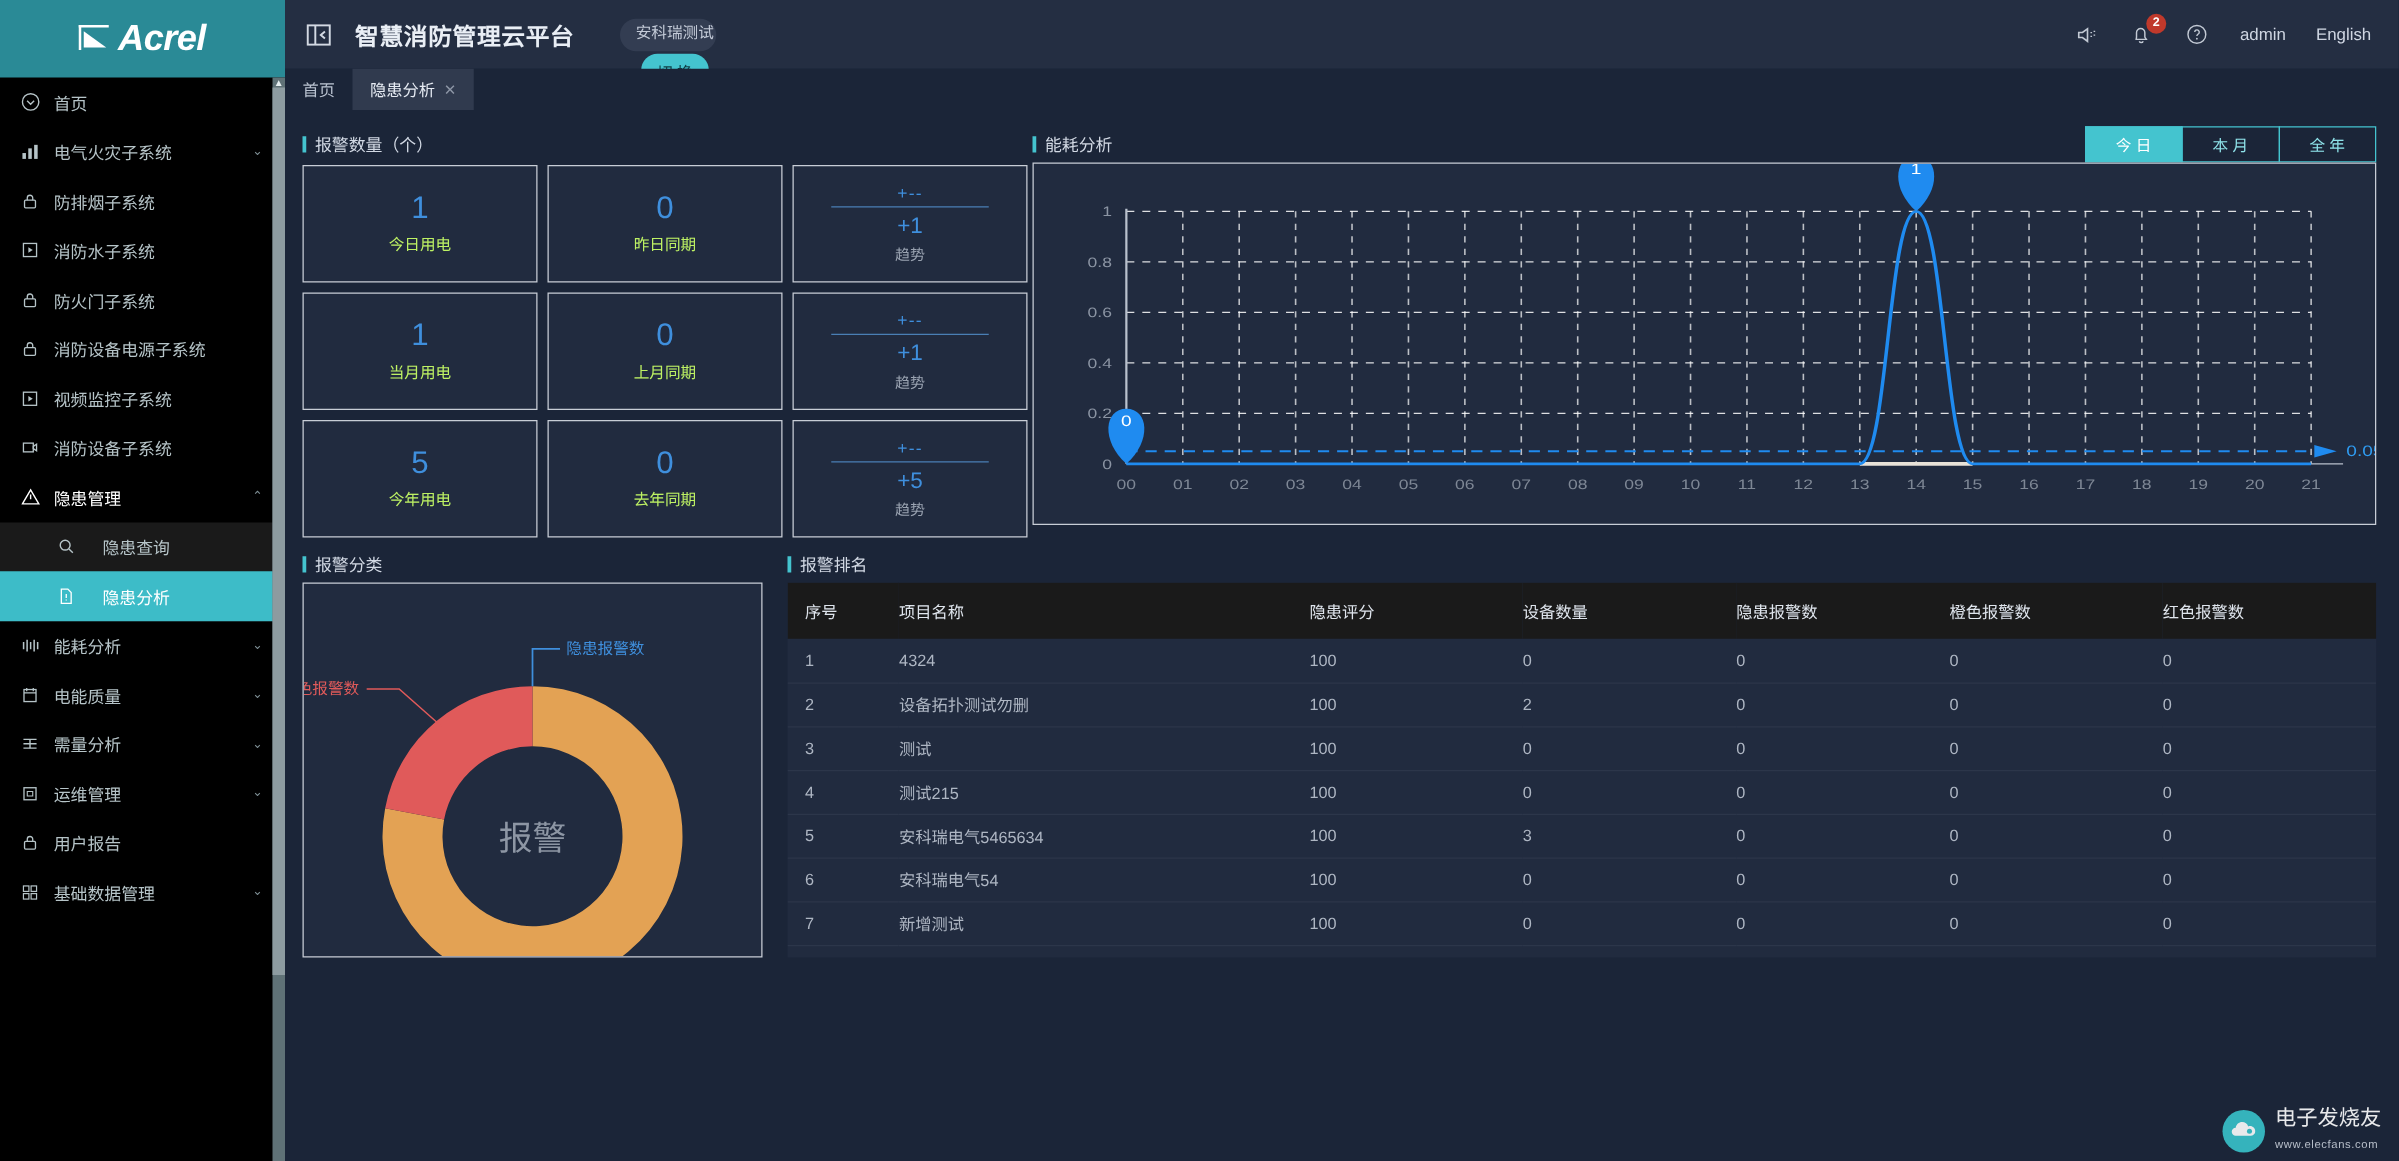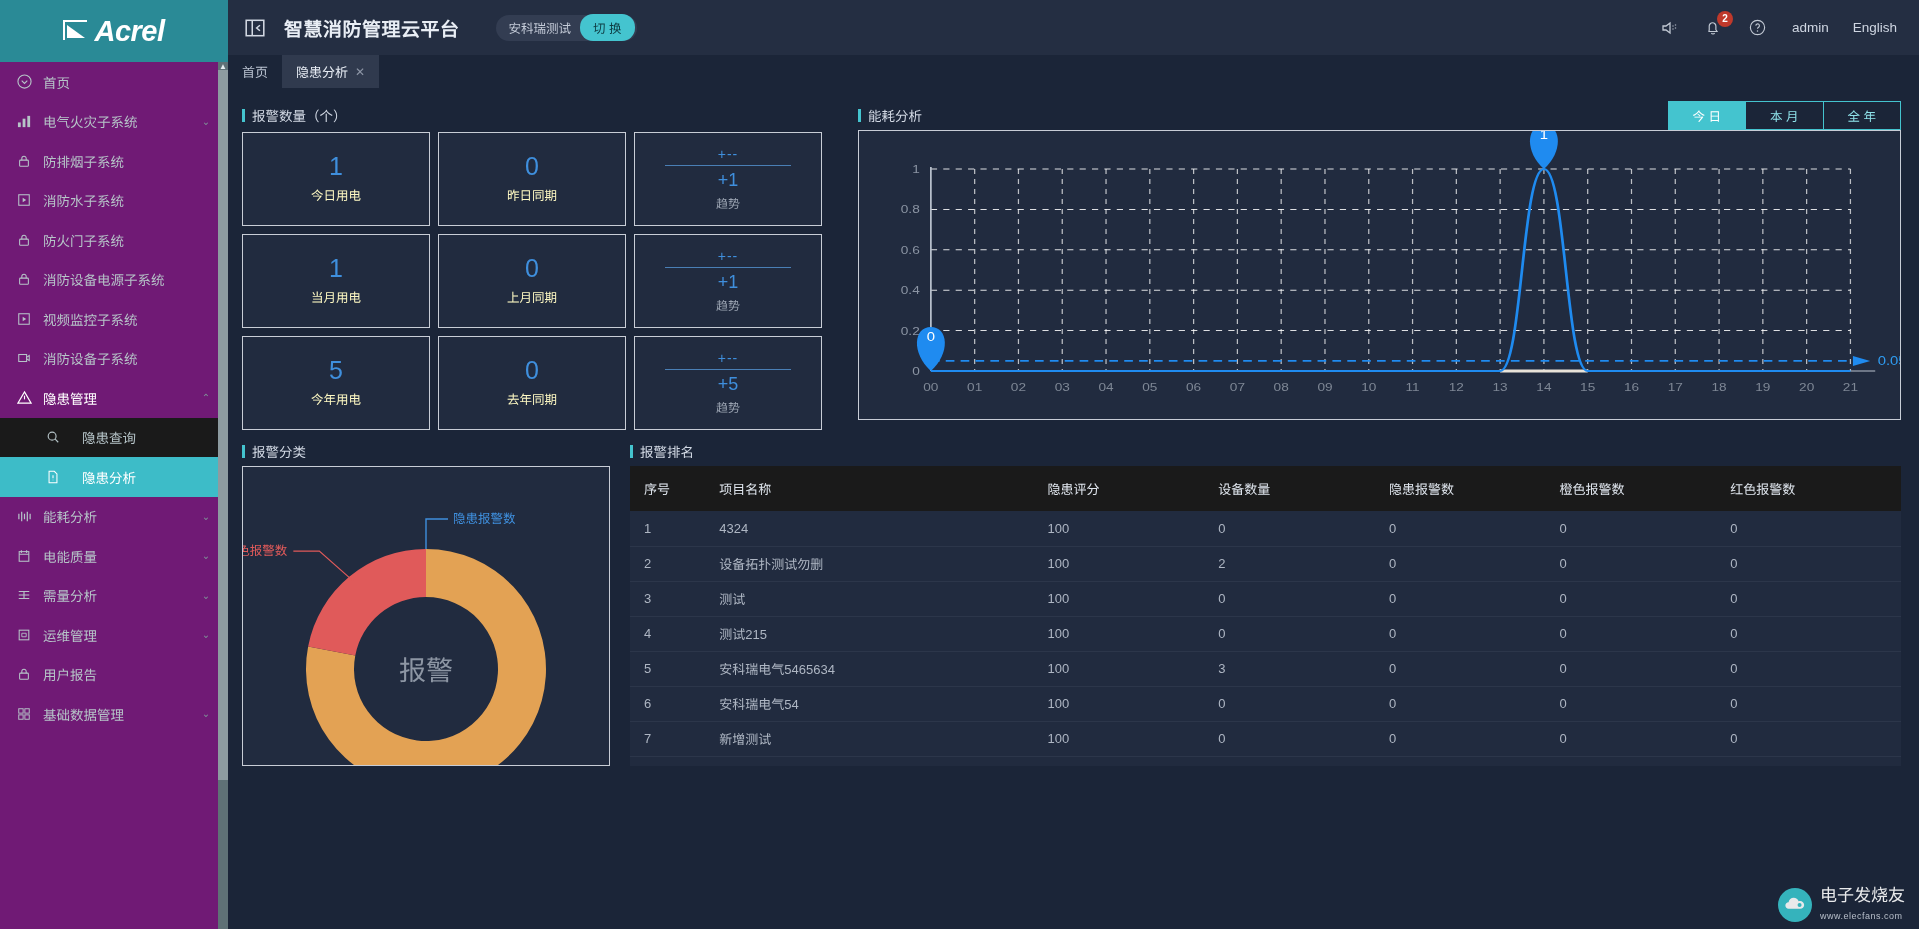--- a/index.html
+++ b/index.html
@@ -9,21 +9,21 @@
     overflow: hidden;
     background: #1b2538;
     font-family: "Liberation Sans", "DejaVu Sans", sans-serif;
     color: #c9d1dc;
   }
   .app { display: flex; width: 1919px; height: 929px; }
 
   
   .sidebar {
     width: 228px; height: 929px;
-    background: #701a75;
+    background: #000000;
     position: relative; flex: 0 0 228px;
     overflow: hidden;
   }
   .logo-bar {
     height: 62px; background: #2a8a96;
     display: flex; align-items: center; justify-content: center;
   }
   .logo-wrap { display: flex; align-items: center; gap: 5px; }
   .logo-mark {
     width: 26px; height: 22px; position: relative;
@@ -81,21 +81,21 @@
   .topbar {
     height: 55px; background: #242e42;
     display: flex; align-items: center; padding: 0 0 0 16px;
     flex: 0 0 55px;
   }
   .collapse-icon { width: 22px; height: 22px; cursor: pointer; margin-right: 18px; }
   .app-title { font-size: 19px; font-weight: bold; color: #e9eef5; letter-spacing: 0.5px; white-space: nowrap; }
   .org-pill {
     margin-left: 36px; height: 26px; border-radius: 13px;
     background: #333d52; display: flex; align-items: center;
-    padding: 0 2px 0 13px; gap: 9px;
+    padding: 0 2px 0 13px; gap: 9px; flex-direction: column;
   }
   .org-name { font-size: 12.5px; color: #c4cbd8; white-space: nowrap; }
   .org-switch {
     background: #44c4cf; color: #0e3b42; font-size: 12.5px;
     border-radius: 13px; padding: 4px 13px; cursor: pointer; white-space: nowrap;
   }
   .top-right { margin-left: auto; display: flex; align-items: center; gap: 24px; padding-right: 22px; }
   .ticon { width: 20px; height: 20px; position: relative; cursor: pointer; color: #c2c9d4; }
   .badge {
     position: absolute; top: -7px; right: -9px;
@@ -120,32 +120,32 @@
   .panel-title {
     display: flex; align-items: center; gap: 7px;
     font-size: 13.5px; color: #d2d9e4;
     height: 30px;
   }
   .panel-title::before {
     content: ""; width: 3px; height: 13px; background: #44c4cf; display: block;
   }
 
   
-  .row-top { display: flex; padding: 12px 18px 0 14px; gap: 36px; }
+  .row-top { display: flex; padding: 12px 18px 0 14px; gap: 4px; }
   .kpi-col { width: 580px; flex: 0 0 580px; }
   .kpi-grid { display: flex; flex-direction: column; gap: 8px; margin-top: 2px; }
   .kpi-row { display: flex; gap: 8px; }
   .kpi-card {
     flex: 1; height: 94px; border: 1px solid #c8cdd6;
     background: #212b3f;
     display: flex; flex-direction: column;
     align-items: center; justify-content: center; gap: 6px;
   }
   .kpi-value { font-size: 25px; color: #3f8fdd; font-weight: 300; line-height: 1; }
-  .kpi-label { font-size: 12.5px; color: #fef9c3; }
+  .kpi-label { font-size: 12.5px; color: #bef264; }
   .kpi-card.trend { justify-content: center; gap: 0; }
   .trend-top { font-size: 14px; color: #3f8fdd; letter-spacing: 1px; line-height: 1.1; }
   .trend-rule { width: 126px; height: 1px; background: #4a7fb5; margin: 3px 0 4px; }
   .trend-val { font-size: 18px; color: #3f8fdd; line-height: 1.2; }
   .trend-lbl { font-size: 12px; color: #9aa3b1; margin-top: 3px; }
 
   
   .chart-col { flex: 1; min-width: 0; }
   .chart-head { display: flex; align-items: center; }
   .seg-group { margin-left: auto; display: flex; }

